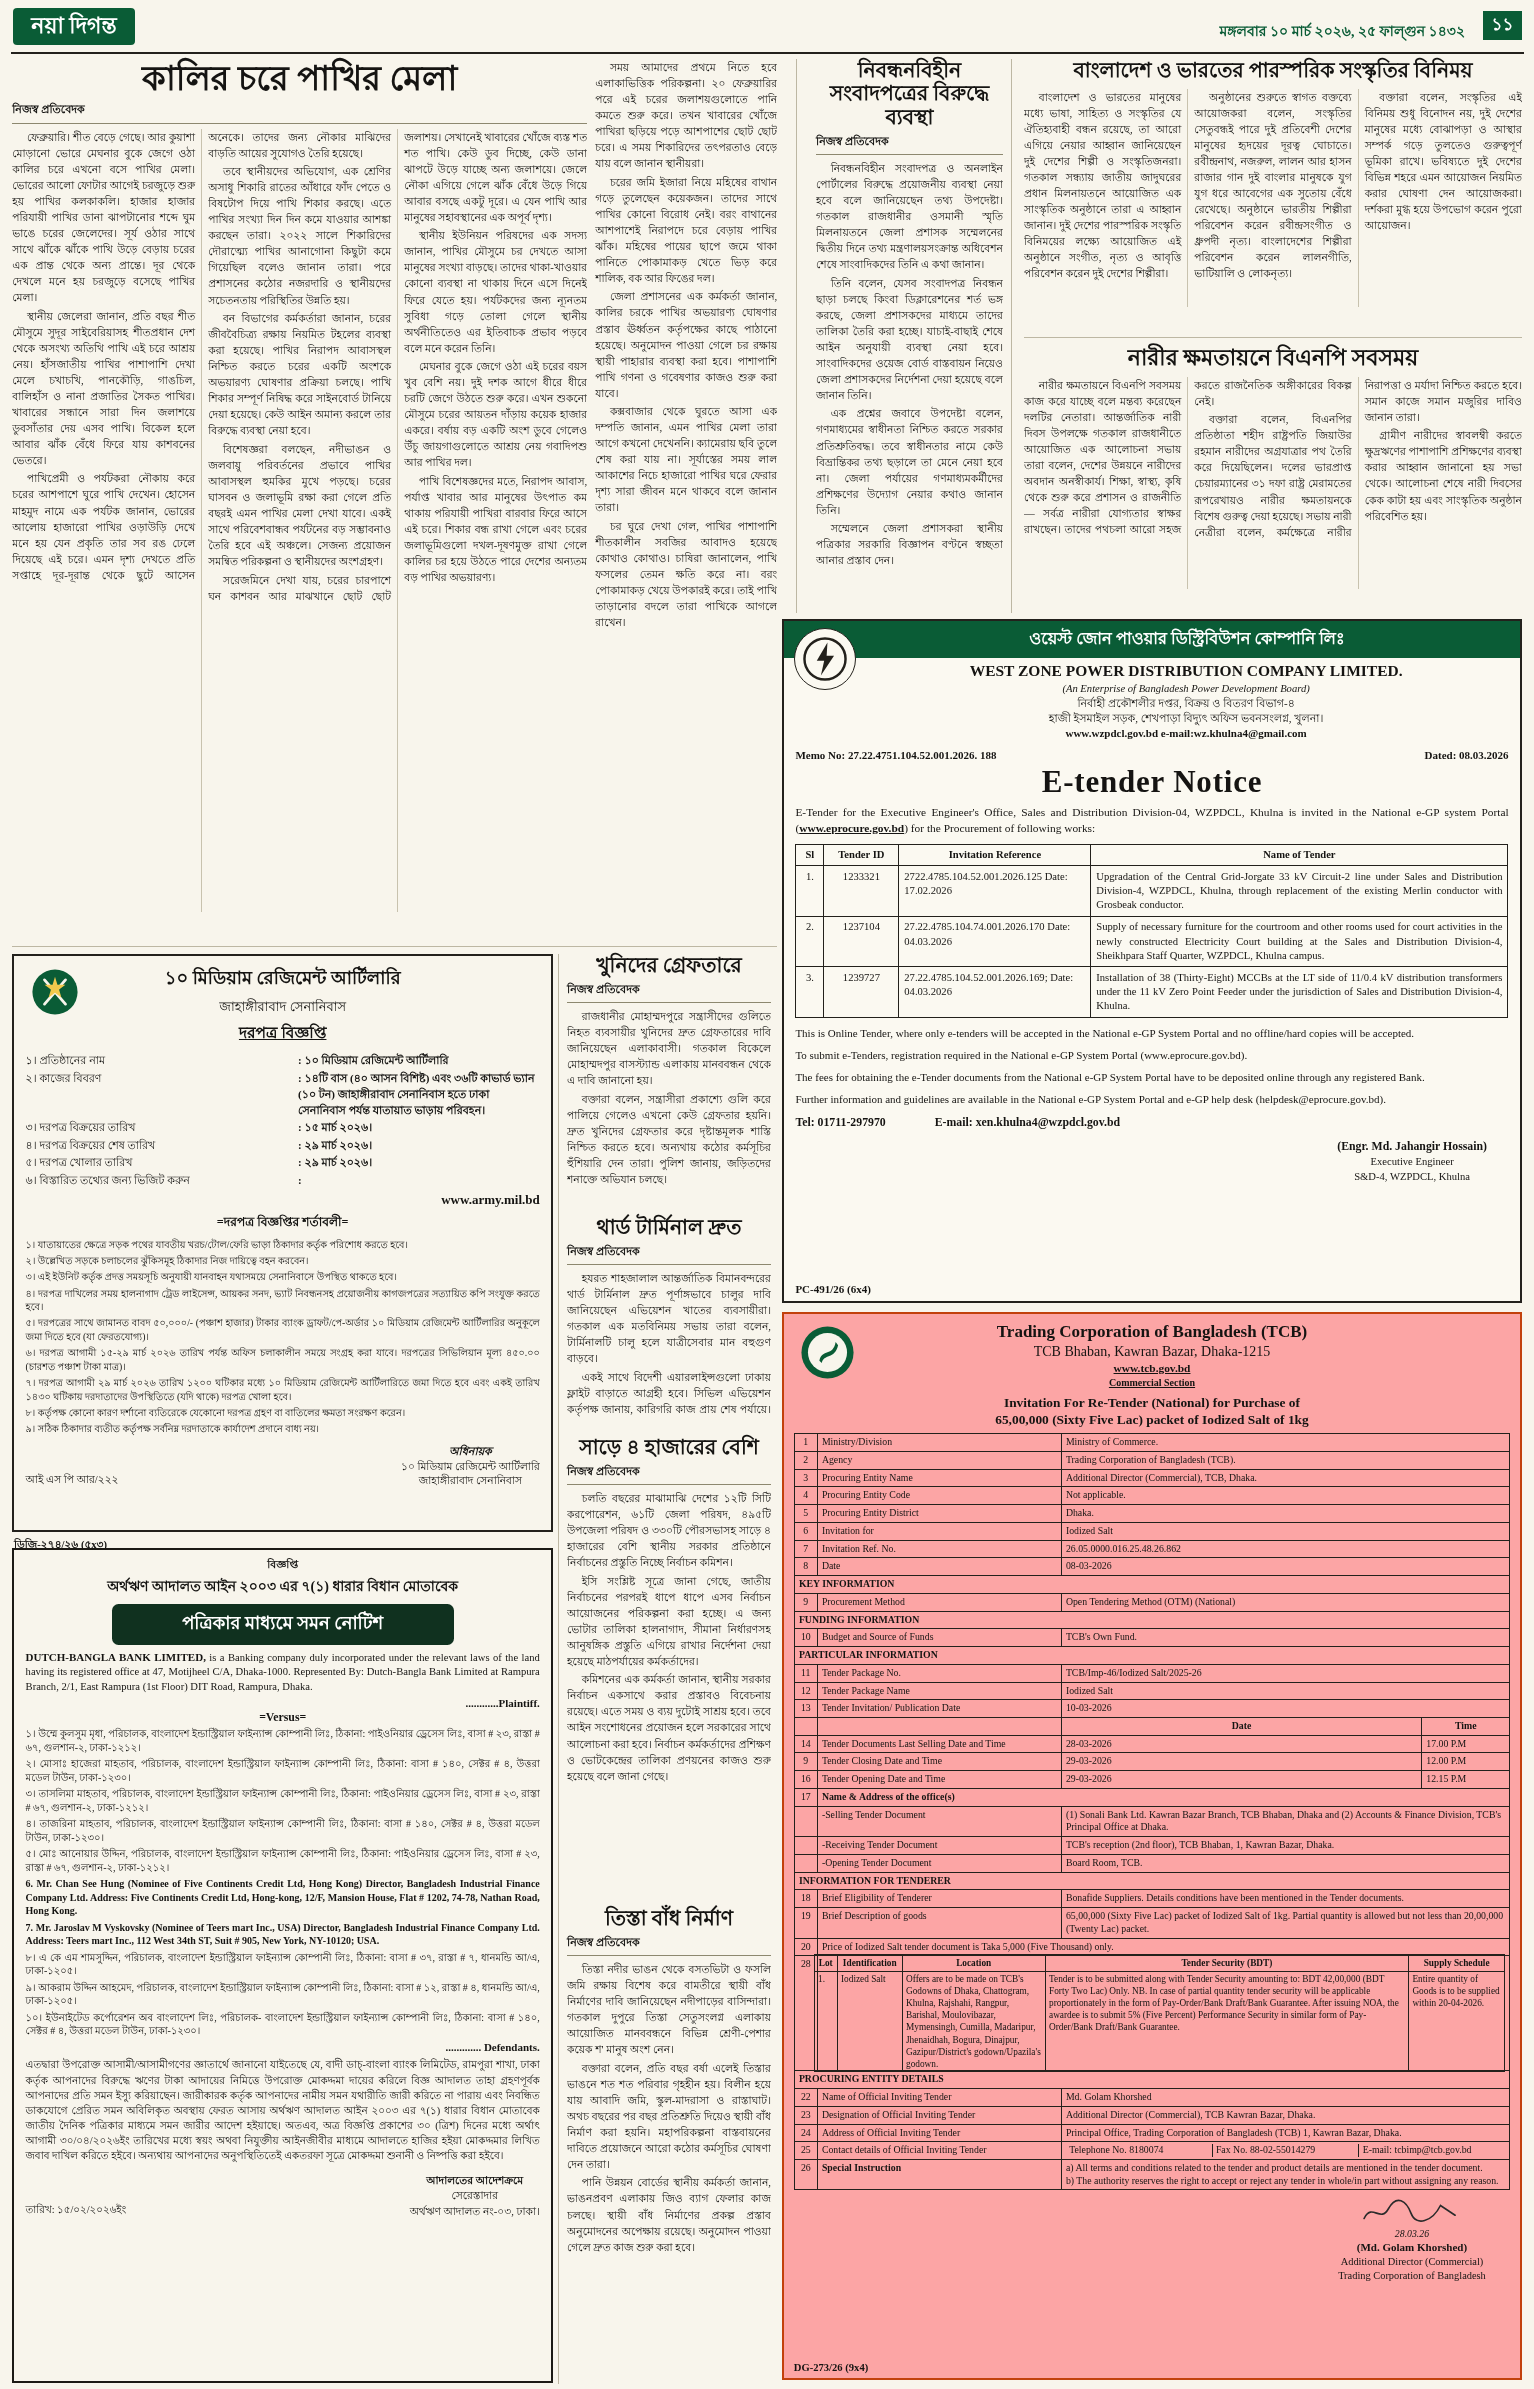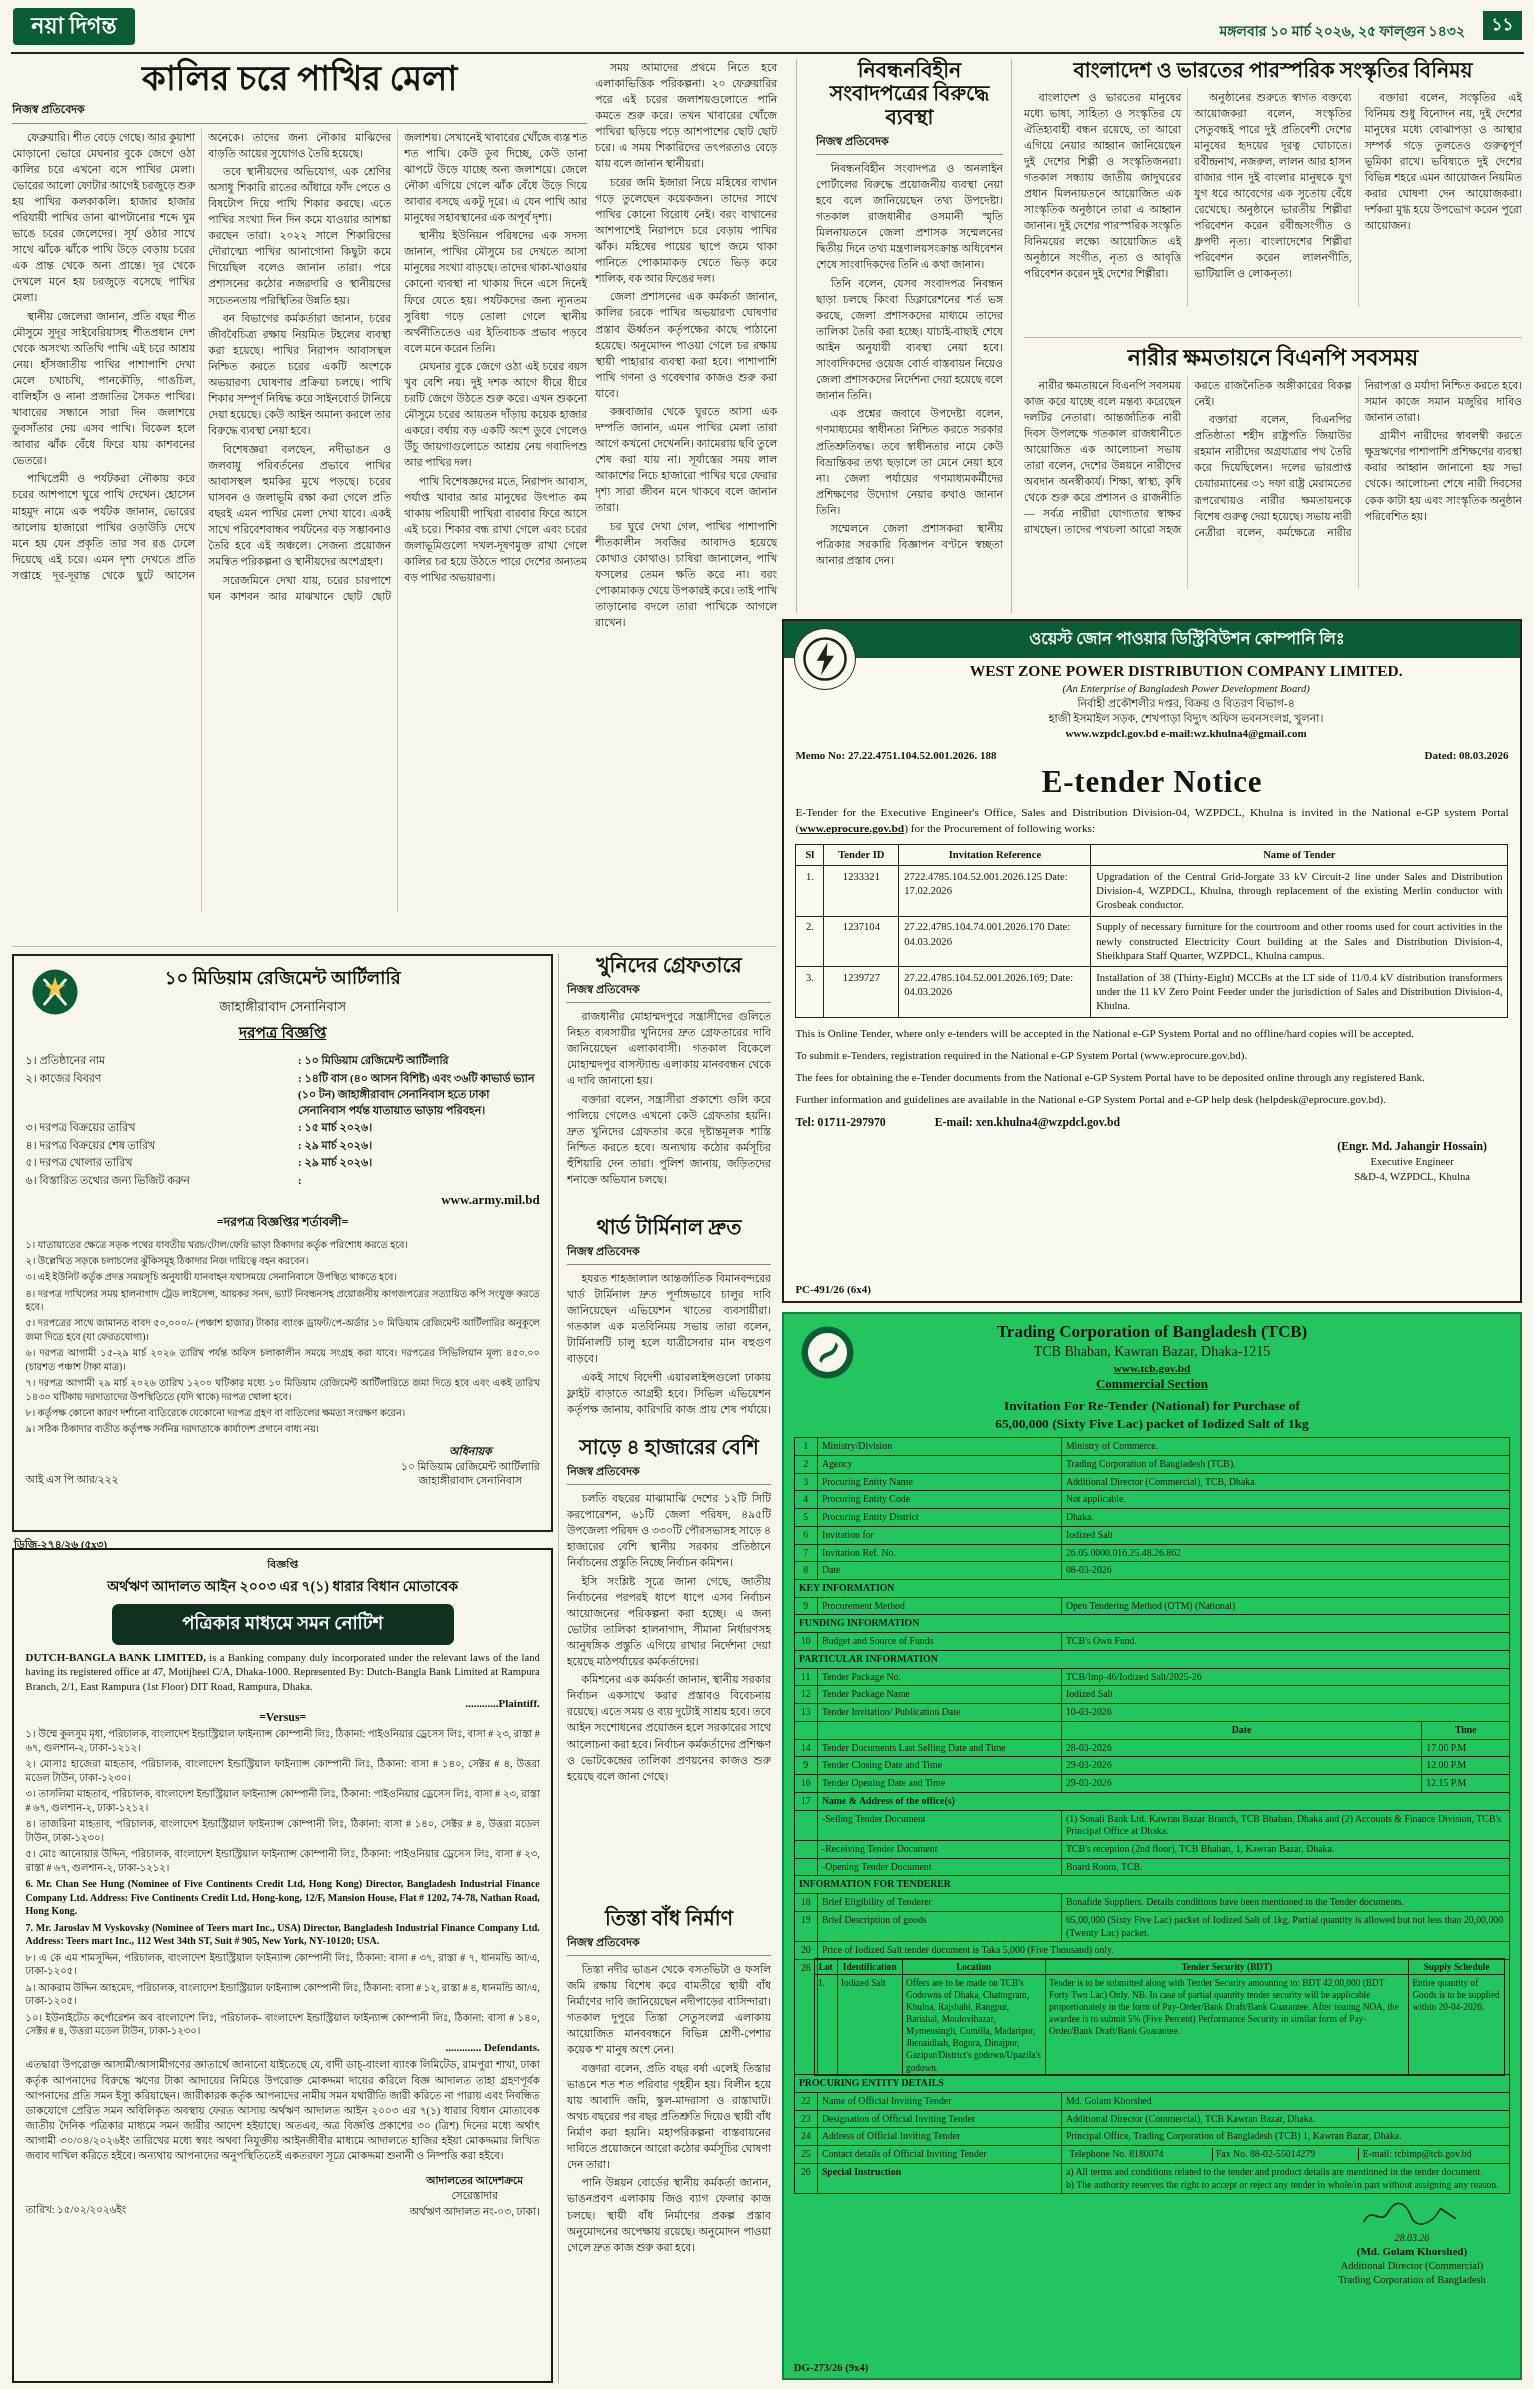--- a/index.html
+++ b/index.html
@@ -118,28 +118,28 @@
   #dbbl .r-label { text-align:right; font-weight:bold; font-size:11px; margin:1.6px 0; }
   #dbbl .versus { text-align:center; font-weight:bold; font-size:11.8px; margin:1.6px 0; }
   #dbbl .def { font-size:10px; line-height:1.38; text-align:justify; margin-bottom:2.4px; }
   .def-en .def { font-weight:bold; font-family:"Liberation Serif", serif; }
   #dbbl .legal { font-size:10.4px; line-height:1.45; text-align:justify; margin-top:4.9px; }
   #dbbl .dfoot { display:flex; justify-content:space-between; align-items:flex-end; margin-top:9.8px; }
   #dbbl .dsig { text-align:center; font-size:10.6px; line-height:1.45; }
   #dbbl .dsig .s1 { font-weight:bold; }
 
   
-  #tcb { left:782px; top:1312px; width:740px; height:1068px; border:2px solid #15803d;
-         background:#22c55e; padding:6.5px 9.8px; }
+  #tcb { left:782px; top:1312px; width:740px; height:1068px; border:2px solid #c2410c;
+         background:#fca5a5; padding:6.5px 9.8px; }
   #tcb .thead { position:relative; text-align:center; line-height:1.3; }
   #tcb .tlogo { position:absolute; left:4.9px; top:3.3px; }
   #tcb .org { font-size:17px; font-weight:bold; }
   #tcb .addr { font-size:14px; }
   #tcb .web { font-size:11.4px; font-weight:bold; text-decoration:underline; }
-  #tcb .sect { font-size:13px; font-weight:bold; text-decoration:underline; }
+  #tcb .sect { font-size:10px; font-weight:bold; text-decoration:underline; }
   #tcb .ttl { text-align:center; font-size:13.4px; font-weight:bold; line-height:1.3; margin:4.9px 0 4.9px; }
   #tcb table.main { border-collapse:collapse; width:100%; }
   #tcb table.main th, #tcb table.main td { border:1.1px solid #23211c; font-size:9.8px; padding:2px 4.1px;
         vertical-align:top; line-height:1.3; }
   #tcb .n { width:23px; text-align:center; }
   #tcb .lbl { width:244px; }
   #tcb .tcol { width:88px; }
   #tcb .sechead td { font-weight:bold; font-size:10.2px; }
   #tcb .dt-head td { font-weight:bold; text-align:center; }
   #tcb table.lot { border-collapse:collapse; width:100%; margin:-2px -4.1px; }

